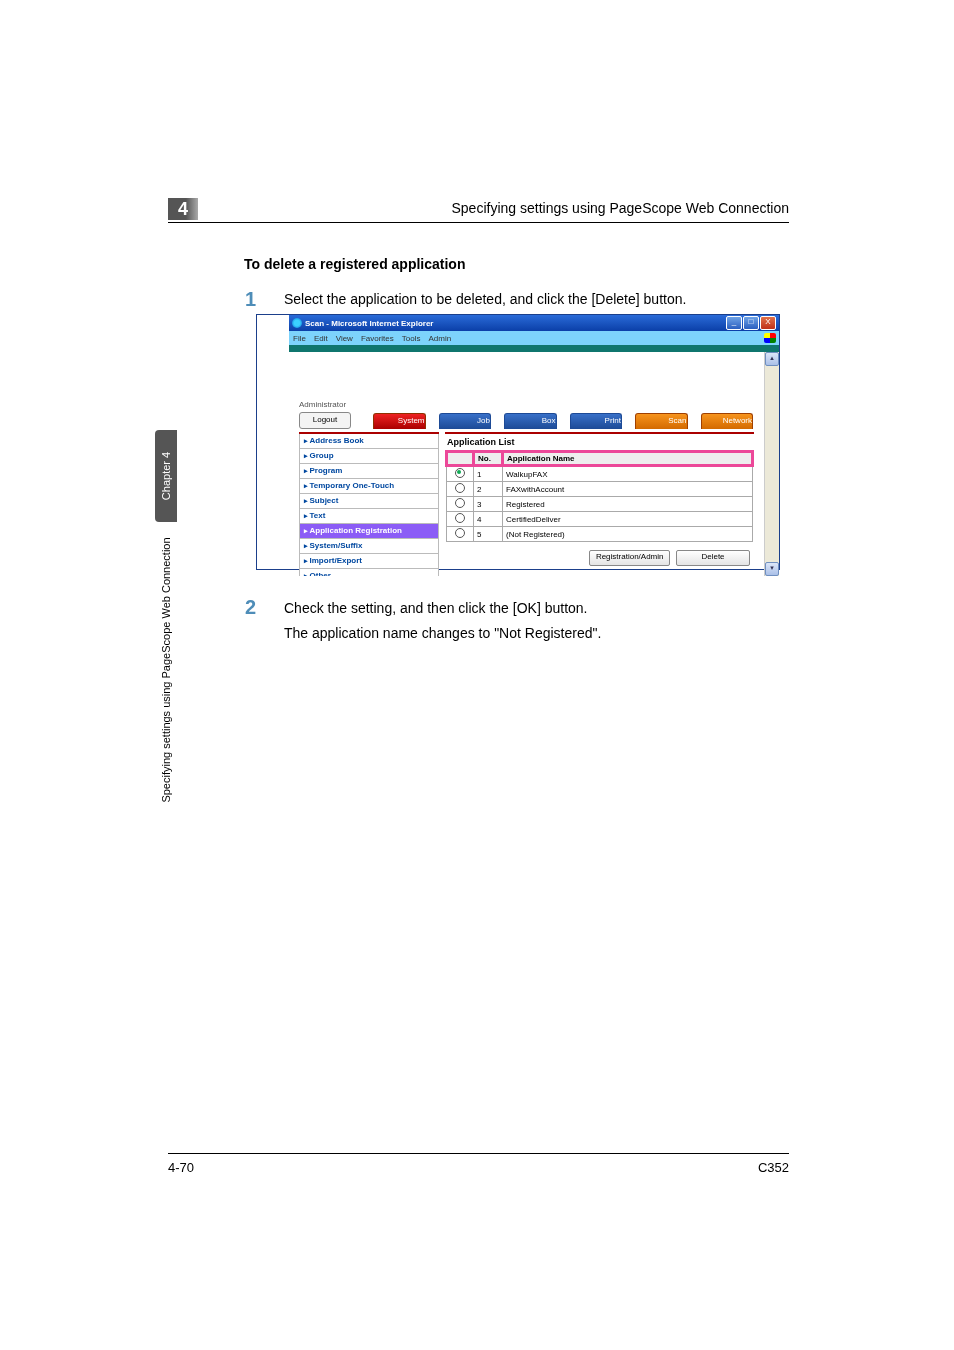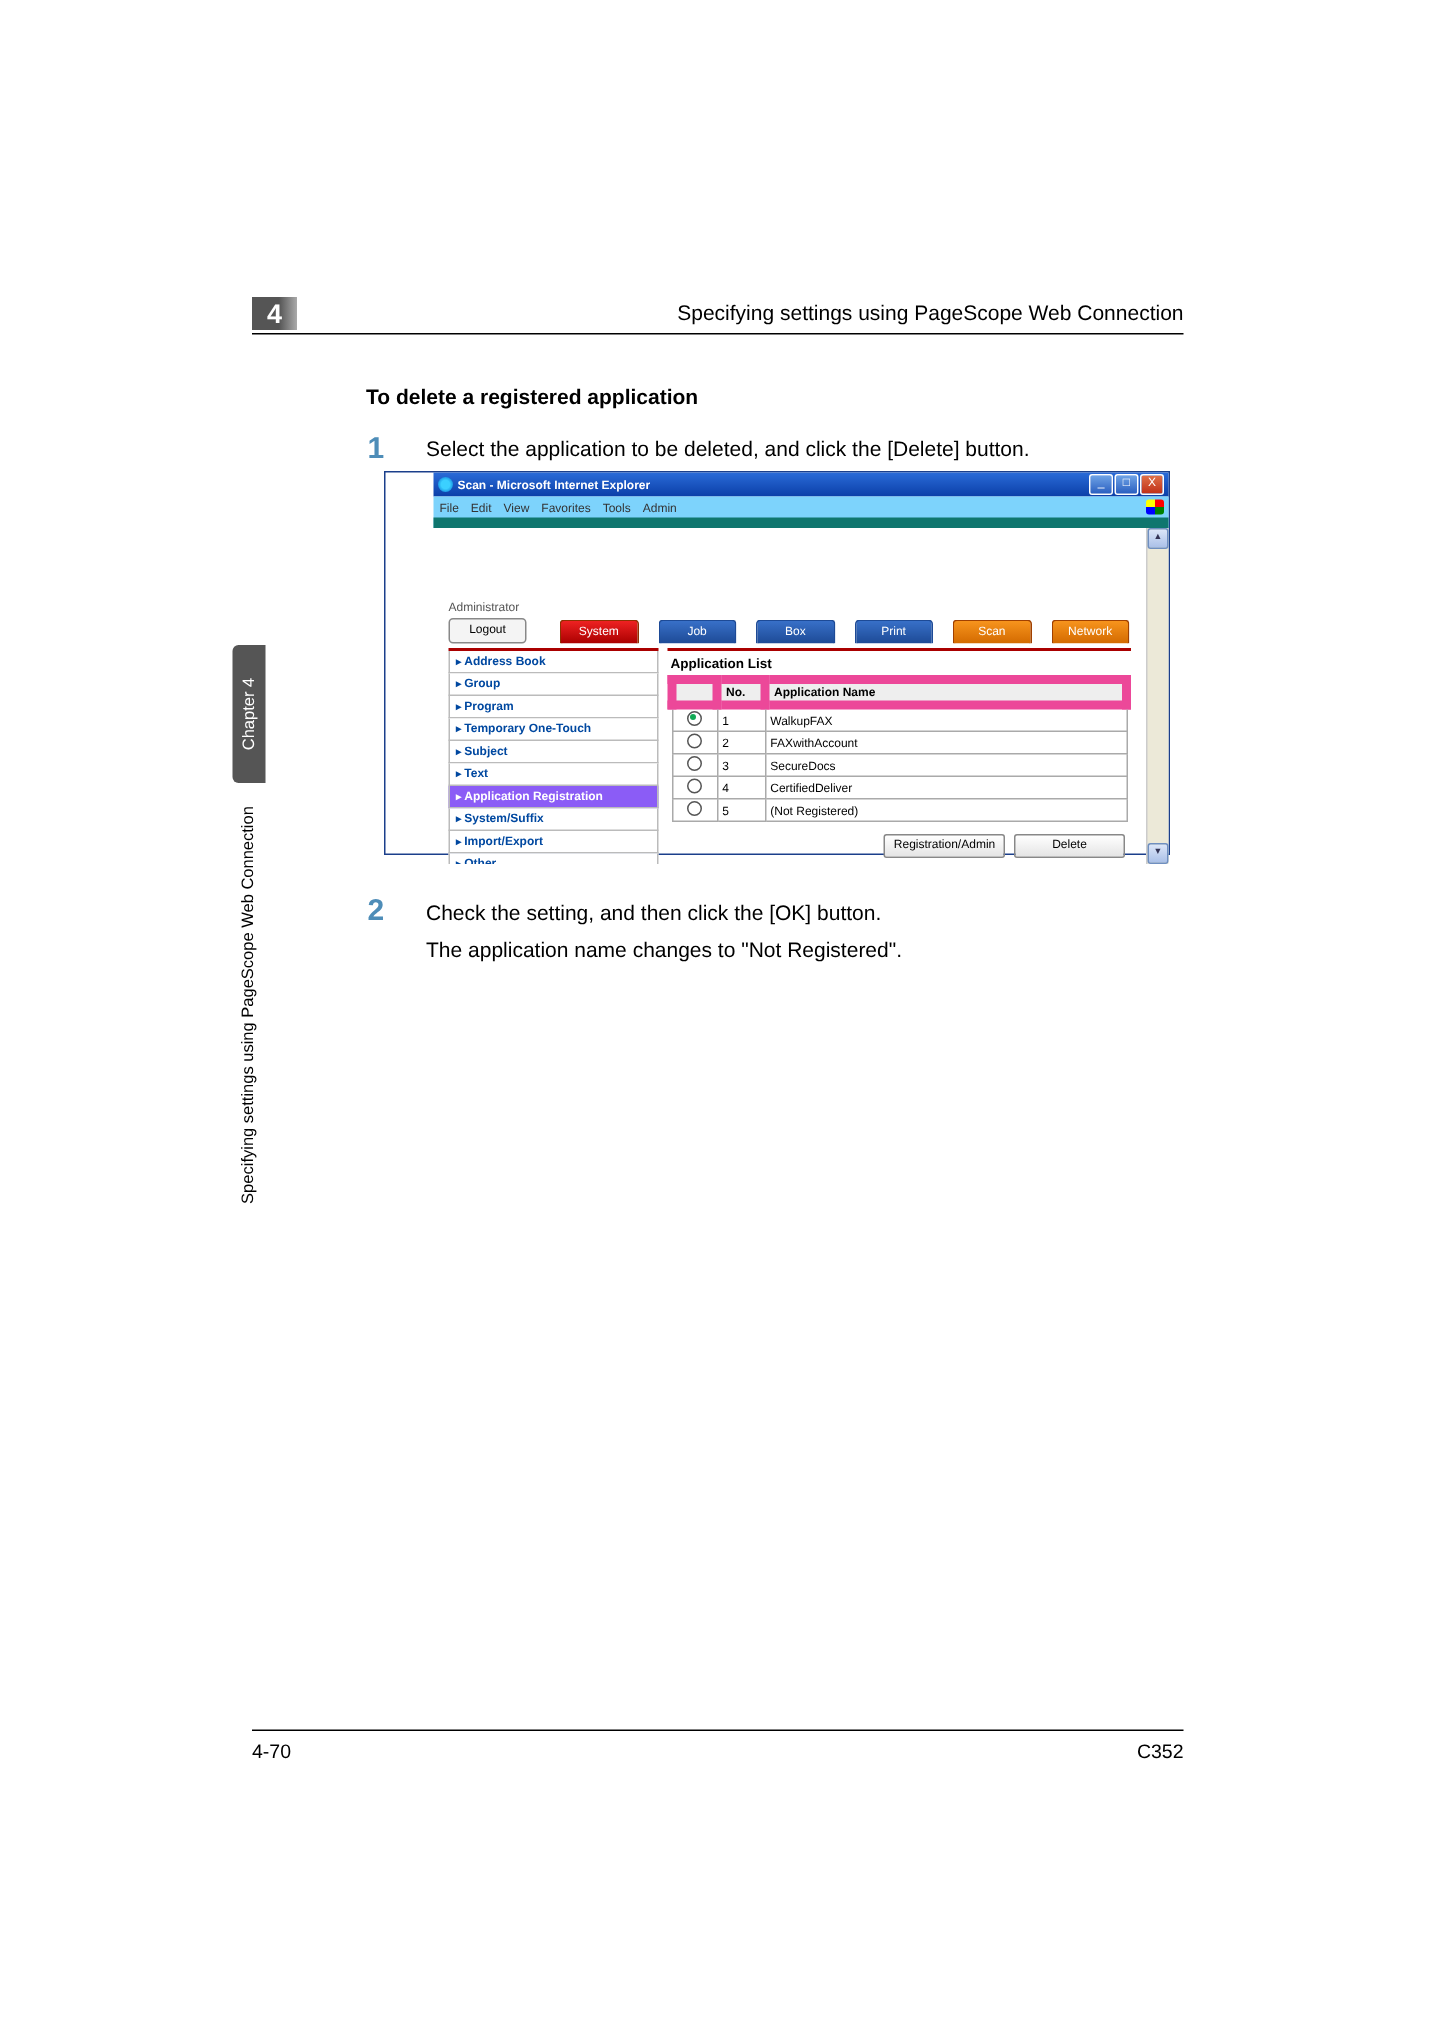--- a/index.html
+++ b/index.html
@@ -287,21 +287,21 @@
     text-align: center;
     line-height: 13px;
     margin-right: 10px;
   }
   .nav-tab {
     flex: 1;
     height: 15px;
     border: 1px solid #903000;
     border-bottom: none;
     border-radius: 3px 3px 0 0;
-    text-align: center;
+    text-align: right;
     font-size: 8px;
     line-height: 14px;
     color: #fff;
     margin-right: 1px;
   }
   .nav-tab.red { background: linear-gradient(to bottom,#e22,#a00); }
   .nav-tab.blue { background: linear-gradient(to bottom,#3870c8,#1d4a96); border-color:#1d4a96; }
   .nav-tab.orange { background: linear-gradient(to bottom,#f7941d,#d36a00); border-color:#a04000; }
 
   .panel-area {
@@ -344,21 +344,21 @@
     font-weight: bold;
     margin: 3px 0 3px 2px;
   }
   table.app-list {
     border-collapse: collapse;
     width: 100%;
     font-size: 8px;
   }
   table.app-list th {
     background: #eee;
-    border: 6px solid #ec4899;
+    border: 3px solid #ec4899;
     padding: 1px 3px;
     text-align: left;
     font-weight: bold;
   }
   table.app-list td {
     border: 1px solid #aaa;
     padding: 1px 3px;
     height: 12px;
   }
   .radio-cell { width: 18px; text-align: center; }
@@ -465,21 +465,21 @@
               <td>WalkupFAX</td>
             </tr>
             <tr>
               <td class="radio-cell"><span class="radio"></span></td>
               <td class="no-cell">2</td>
               <td>FAXwithAccount</td>
             </tr>
             <tr>
               <td class="radio-cell"><span class="radio"></span></td>
               <td class="no-cell">3</td>
-              <td>SecureDocs</td>
+              <td>Registered</td>
             </tr>
             <tr>
               <td class="radio-cell"><span class="radio"></span></td>
               <td class="no-cell">4</td>
               <td>CertifiedDeliver</td>
             </tr>
             <tr>
               <td class="radio-cell"><span class="radio"></span></td>
               <td class="no-cell">5</td>
               <td>(Not Registered)</td>

